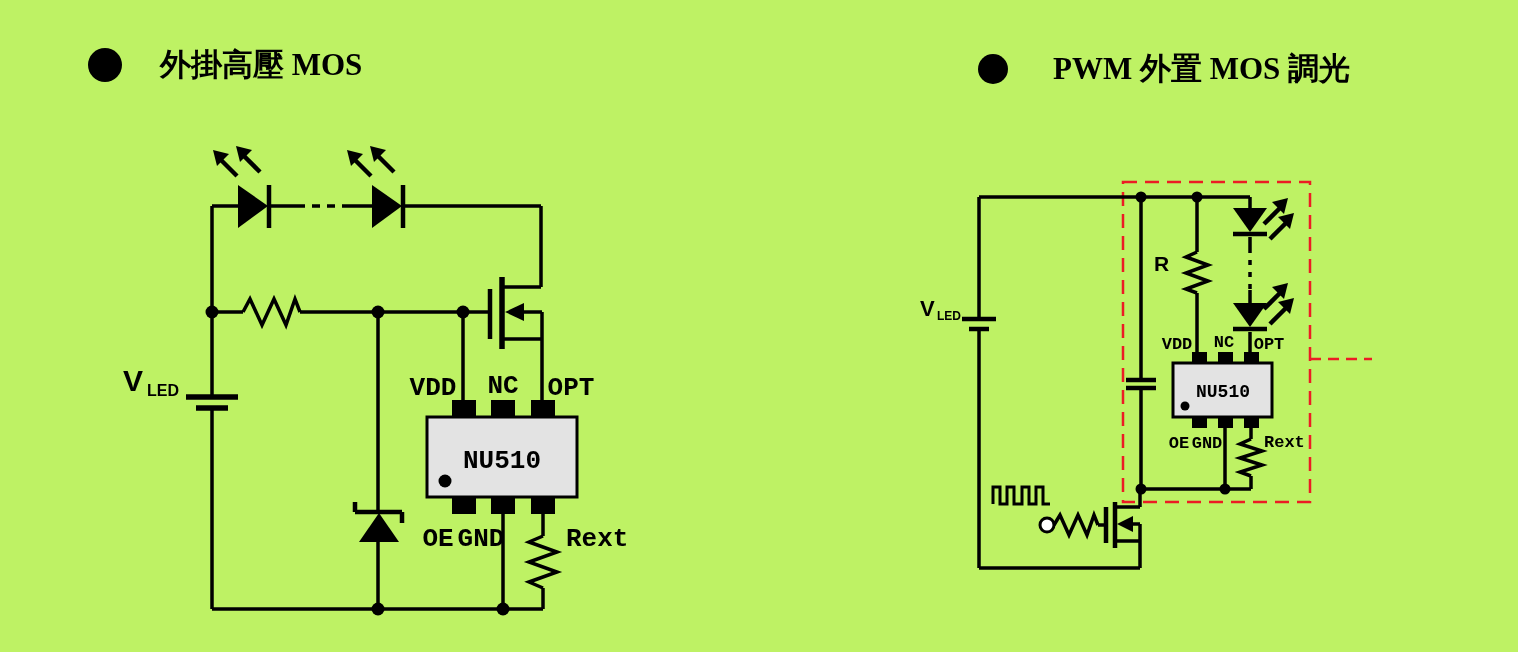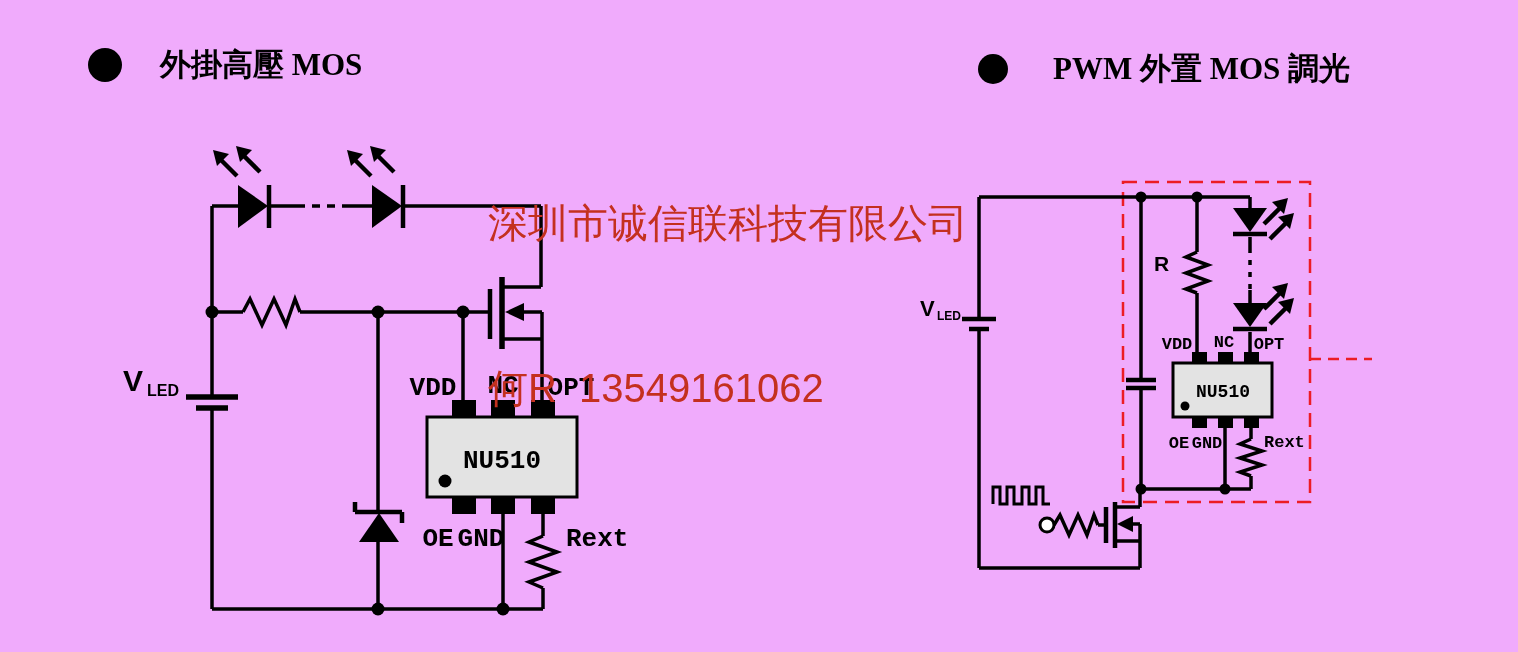--- a/index.html
+++ b/index.html
@@ -1,16 +1,16 @@
 <!DOCTYPE html>
 <html><head>
 <meta charset="utf-8">
 <style>
   html,body{margin:0;padding:0;background:#fff;}
-  .stage{position:relative;width:1518px;height:652px;background:#f0abfc;overflow:hidden;
+  .stage{position:relative;width:1518px;height:652px;background:#bef264;overflow:hidden;
          font-family:"Liberation Sans",sans-serif;}
   .stage svg{position:absolute;left:0;top:0;}
   .title{position:absolute;display:flex;align-items:center;color:#000;
          font-family:"Liberation Serif",serif;font-weight:700;font-size:31px;white-space:nowrap;}
   .title .bullet{display:inline-block;border-radius:50%;background:#000;}
   .title-left{left:88px;top:44px;}
   .title-left .bullet{width:34px;height:34px;margin-right:38px;}
   .title-right{left:978px;top:48px;justify-content:flex-end;}
   .title-right .bullet{width:30px;height:30px;margin-right:45px;}
   .watermark{position:absolute;left:488px;top:86px;font-size:40px;line-height:55px;
@@ -37,24 +37,20 @@
 
   <div class="title title-left">
     <span class="bullet"></span>
     <span>外掛高壓 MOS</span>
   </div>
   <div class="title title-right">
     <span class="bullet"></span>
     <span>PWM 外置 MOS 調光</span>
   </div>
 
-  <div class="watermark" id="wm" style="color: rgb(196, 48, 31);">
-    <div>深圳市诚信联科技有限公司</div>
-    <div>何R  13549161062</div>
-  </div>
 
   <svg width="1518" height="652" viewBox="0 0 1518 652">
     <defs>
       <g id="arrUL">
         <line x1="24" y1="26" x2="8" y2="10" stroke="#000" stroke-width="4.5"></line>
         <polygon points="0,0 16,4 4,16" fill="#000"></polygon>
       </g>
       <g id="arrUR">
         <line x1="2" y1="26" x2="18" y2="10" stroke="#000" stroke-width="4.5"></line>
         <polygon points="26,0 10,4 22,16" fill="#000"></polygon>

